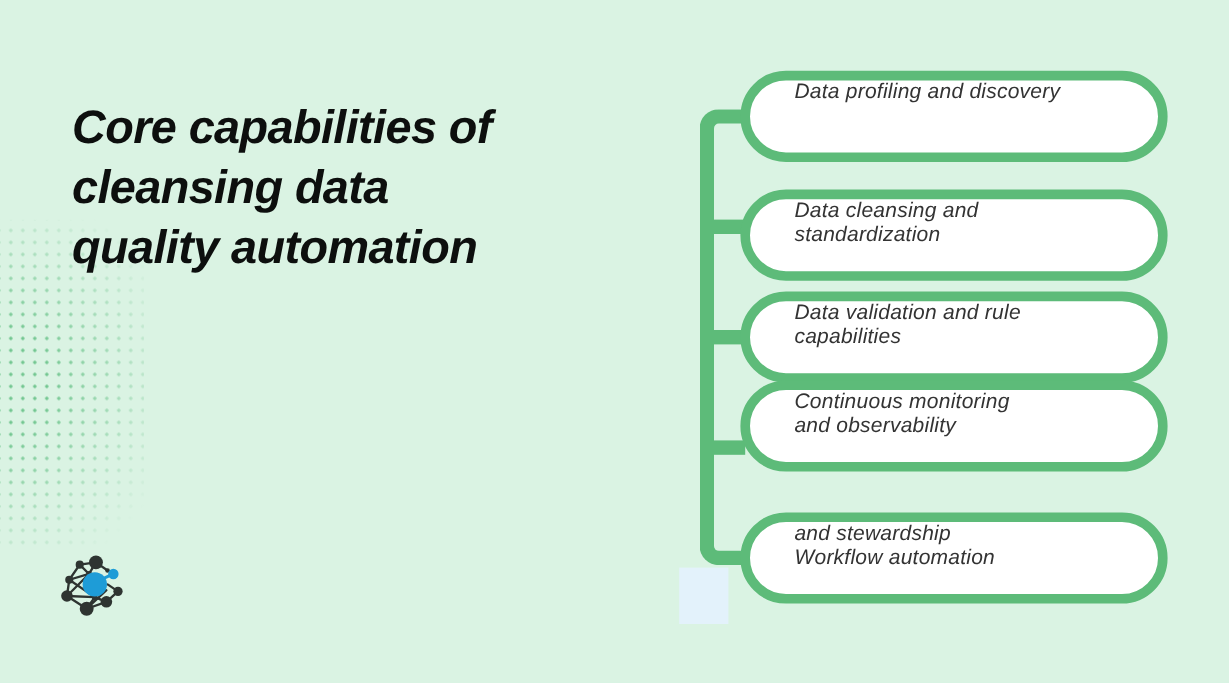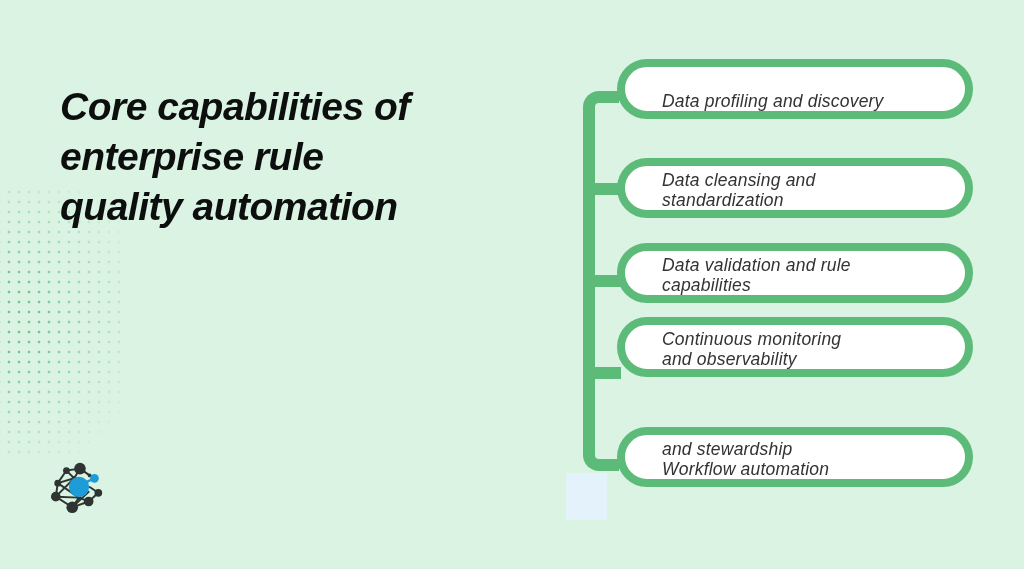--- a/index.html
+++ b/index.html
@@ -66,28 +66,28 @@
     background: var(--c-accent_green, #5dbb79);
   }
   .stub-2 { top: 183px; }
   .stub-3 { top: 275px; }
   .stub-4 { top: 367px; }
 
   
   .pill {
     position: absolute;
     left: 617px;
-    width: 356px; height: 60px;
+    width: 356px; height: 76px;
     box-sizing: border-box;
     background: var(--c-box_fill, #ffffff);
     border: 8px solid var(--c-accent_green, #5dbb79);
     border-radius: 38px;
     display: flex;
     flex-direction: column;
-    justify-content: flex-end;
+    justify-content: flex-start;
     padding-left: 37px;
   }
   .pill-1 { top: 59px; }
   .pill-2 { top: 158px; }
   .pill-3 { top: 243px; }
   .pill-4 { top: 317px; }
   .pill-5 { top: 427px; }
   .pill span {
     display: block;
     font-size: 17.5px;
@@ -105,21 +105,21 @@
 </style>
 </head>
 <body>
 
 <div class="canvas">
 
   <div class="dots"></div>
 
   <h1 class="title">
     <span>Core capabilities of</span>
-    <span>enterprise rule</span>
+    <span>cleansing data</span>
     <span>quality automation</span>
   </h1>
 
   <div class="blue-square"></div>
 
   <div class="spine"></div>
   <div class="stub stub-2"></div>
   <div class="stub stub-3"></div>
   <div class="stub stub-4"></div>
 

